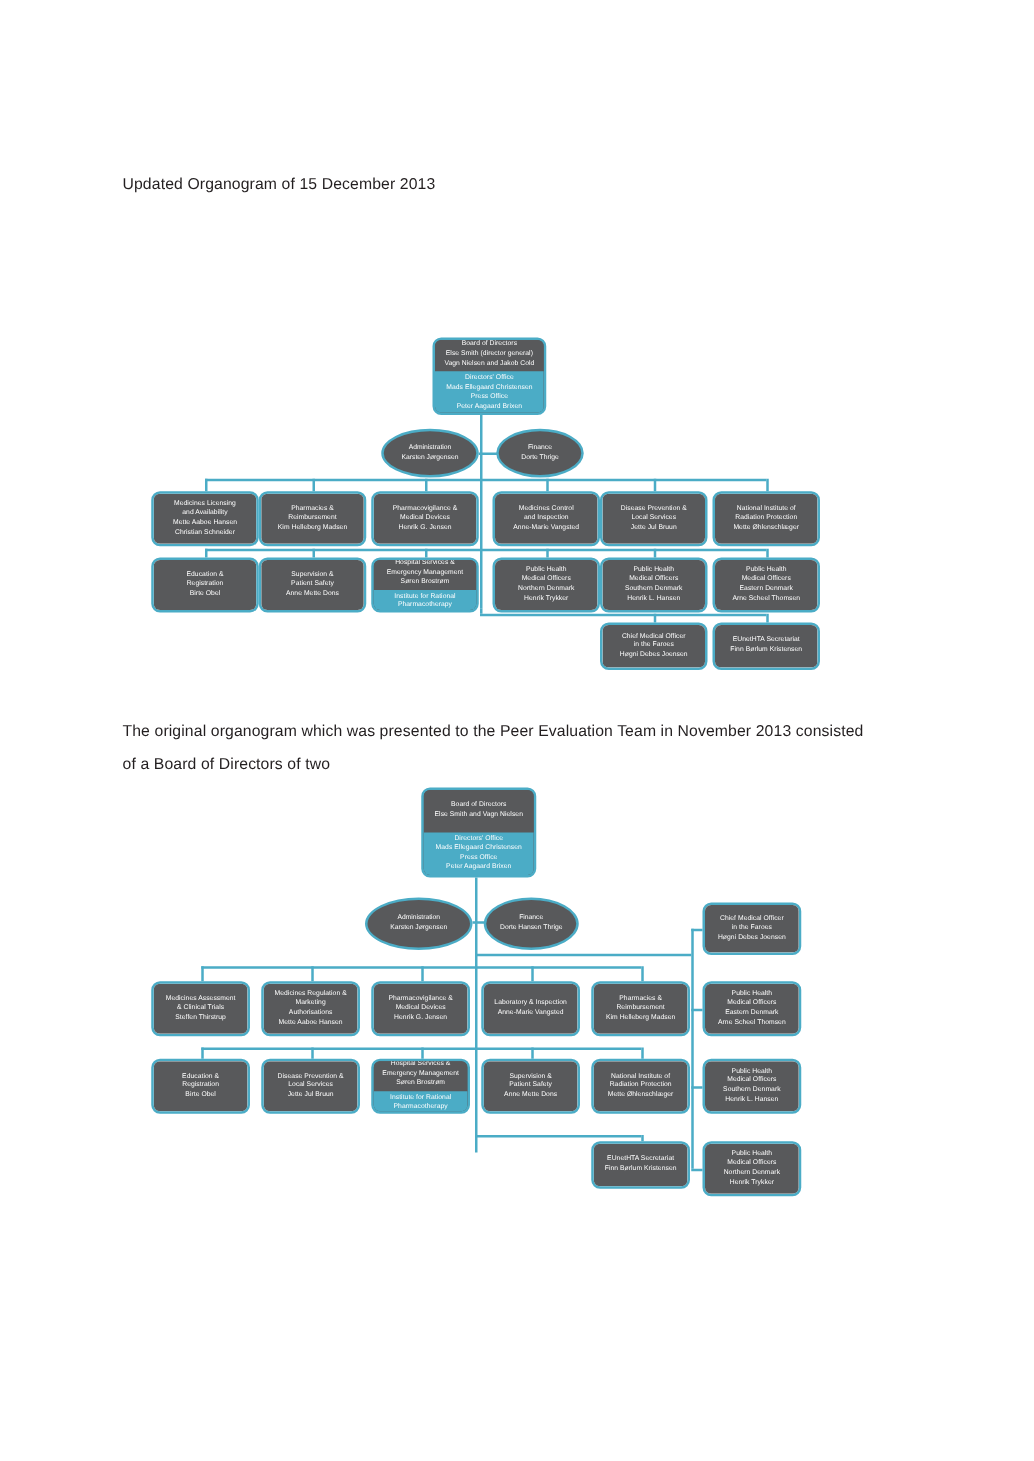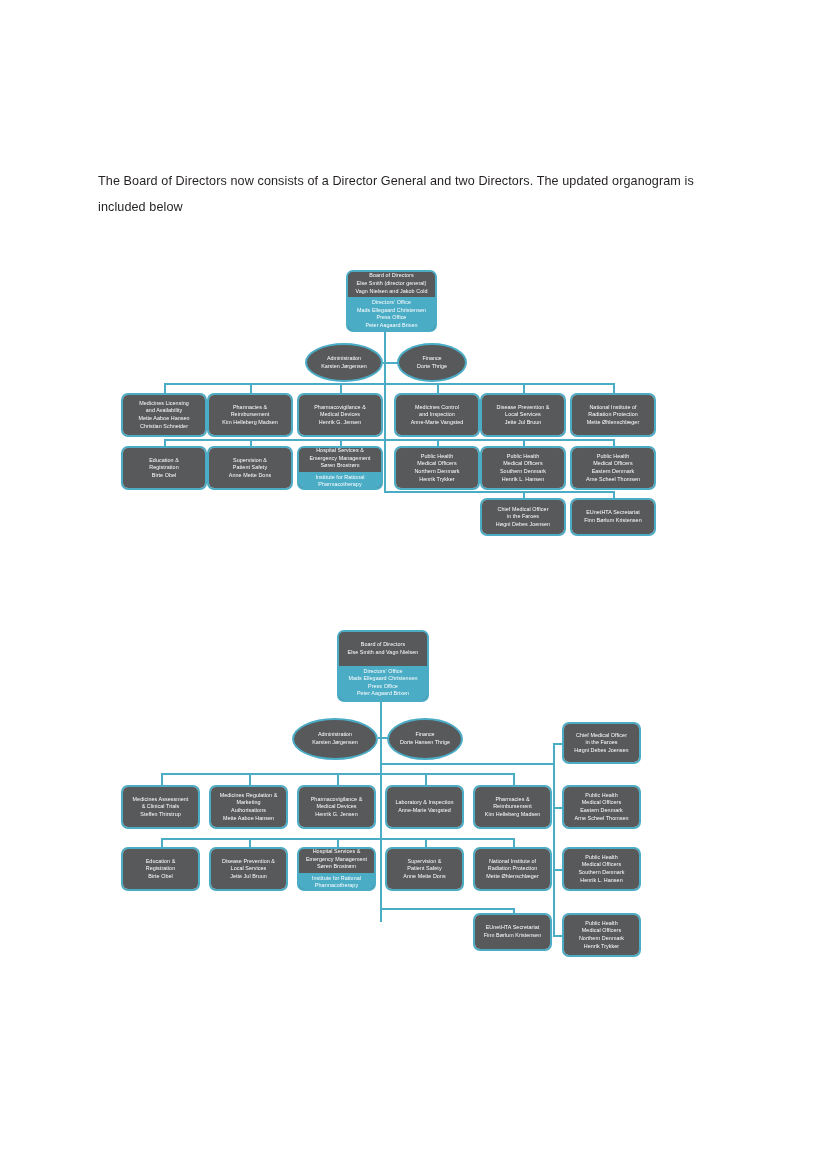--- a/index.html
+++ b/index.html
@@ -123,23 +123,24 @@
     font-size: 5.4px;
     line-height: 7.8px;
     white-space: nowrap;
   }
 </style>
 </head>
 <body>
 
 <div class="page">
 
-
-  <div class="para" id="para-intro">The Board of Directors now consists of a Director General and two Directors. The updated organogram is included below</div>
-
+  <div class="para" id="para-heading">Updated Organogram of 15 December 2013</div>
+
+
+  <div class="para" id="para-original">The original organogram which was presented to the Peer Evaluation Team in November 2013 consisted of a Board of Directors of two</div>
 
 
   <div class="org" id="org-updated">
     <div id="org1-lines">
         <div class="ln ln-v" style="left: 384px; top: 67px; width: 2px; height: 155px;"></div>
         <div class="ln ln-h" style="left: 383px; top: 97px; width: 16px; height: 2px;"></div>
         <div class="ln ln-h" style="left: 164px; top: 118px; width: 449px; height: 2px;"></div>
         <div class="ln ln-v" style="left: 164px; top: 118px; width: 2px; height: 10px;"></div>
         <div class="ln ln-v" style="left: 250px; top: 118px; width: 2px; height: 10px;"></div>
         <div class="ln ln-v" style="left: 340px; top: 118px; width: 2px; height: 10px;"></div>

